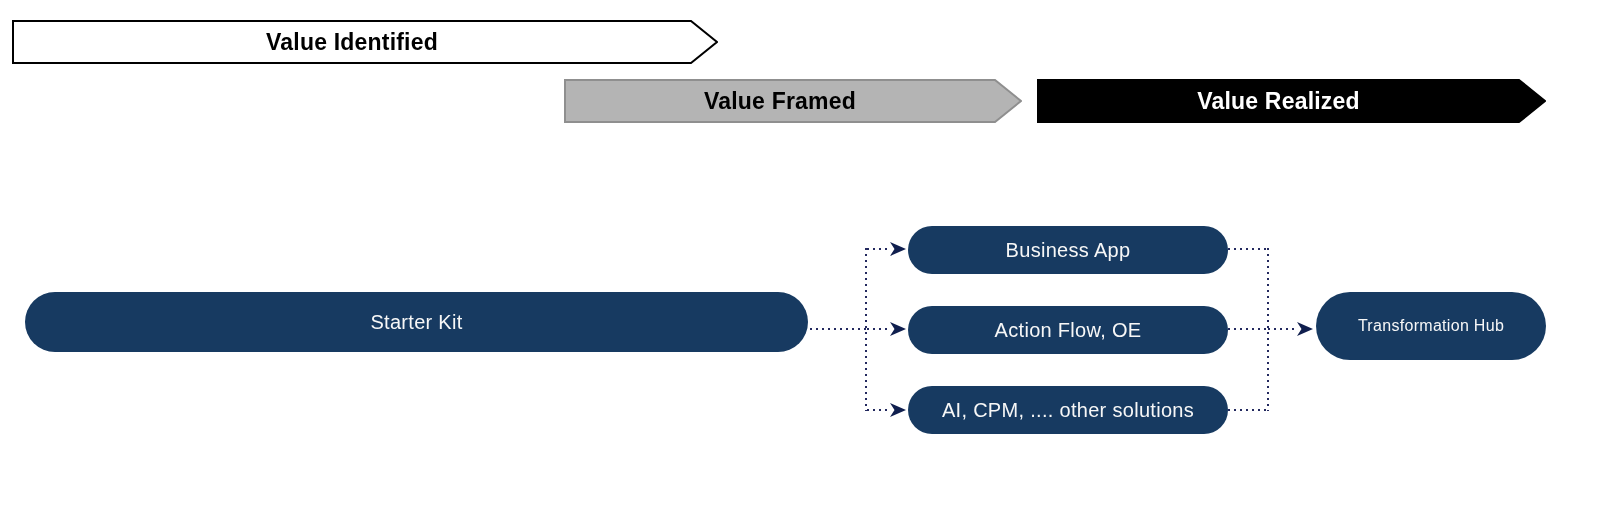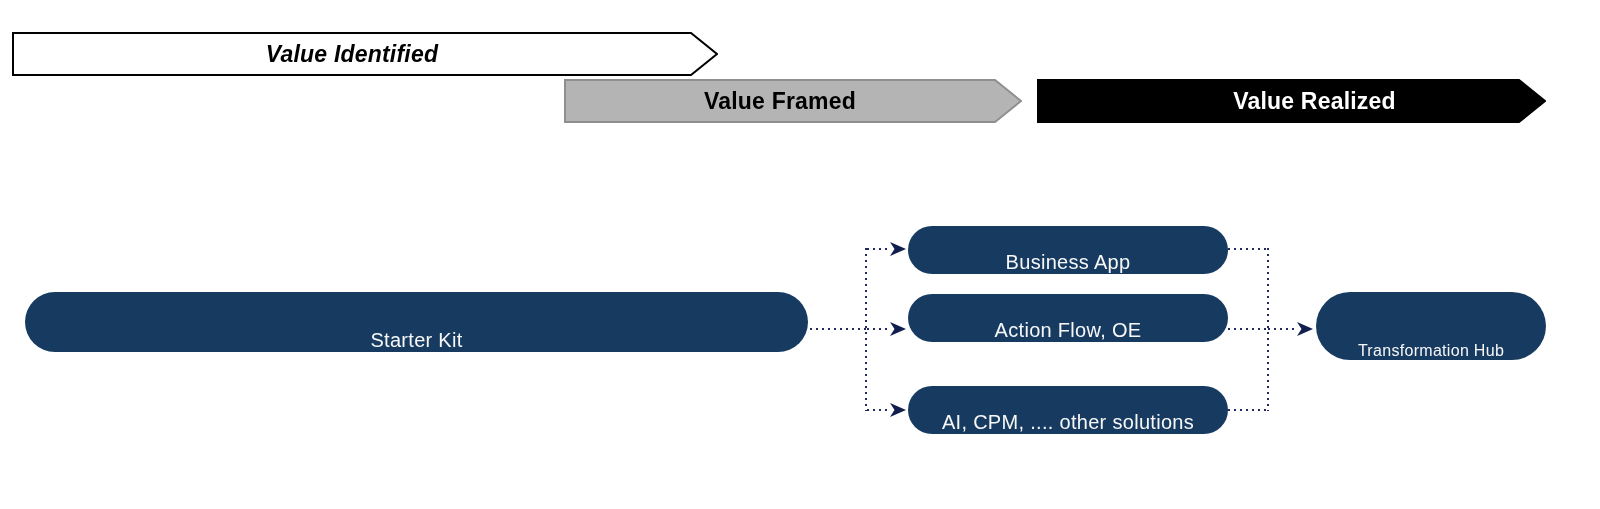--- a/index.html
+++ b/index.html
@@ -22,40 +22,40 @@
   }
 
   
   .banner{position:absolute;height:44px;}
   .banner svg{position:absolute;left:0;top:0;display:block;}
   .banner .banner-label{
     position:absolute;top:0;left:0;height:44px;line-height:44px;
     text-align:center;font-weight:bold;font-size:23px;letter-spacing:.2px;
     white-space:nowrap;
   }
-  .b1{left:12px;top:32px;width:706px;font-style:italic;}
+  .b1{left:12px;top:20px;width:706px;}
   .b2{left:564px;top:79px;width:458px;}
   .b3{left:1037px;top:79px;width:509px;}
   .b1 .banner-label{width:680px;color:var(--b1-text);}
   .b2 .banner-label{width:432px;color:var(--b2-text);}
-  .b3 .banner-label{width:483px;color:var(--b3-text);padding-left:36px;}
+  .b3 .banner-label{width:483px;color:var(--b3-text);}
   .p1{fill:var(--b1-fill);stroke:var(--b1-stroke);stroke-width:2;}
   .p2{fill:var(--b2-fill);stroke:var(--b2-stroke);stroke-width:2;}
   .p3{fill:var(--b3-fill);stroke:var(--b3-stroke);stroke-width:2;}
 
   
   .pill{
     position:absolute;background:var(--pill);color:var(--pill-text);
-    border-radius:999px;display:flex;align-items:flex-end;justify-content:center;
+    border-radius:999px;display:flex;align-items:center;justify-content:center;
     font-size:20px;letter-spacing:.3px;white-space:nowrap;
   }
   .starter{left:25px;top:292px;width:783px;height:60px;}
   .mid{left:908px;width:320px;height:48px;}
   .business{top:226px;}
-  .action{top:294px;}
+  .action{top:306px;}
   .ai{top:386px;}
   .hub{left:1316px;top:292px;width:230px;height:68px;font-size:16px;}
 
   
   .hdot{position:absolute;height:2px;
     background-image:repeating-linear-gradient(to right,var(--conn) 0 2px,transparent 2px 6px);}
   .vdot{position:absolute;width:2px;
     background-image:repeating-linear-gradient(to bottom,var(--conn) 0 2px,transparent 2px 6px);}
   .c-start{left:810px;top:328px;width:56px;}
   .c-vleft{left:865px;top:248px;height:163px;}

